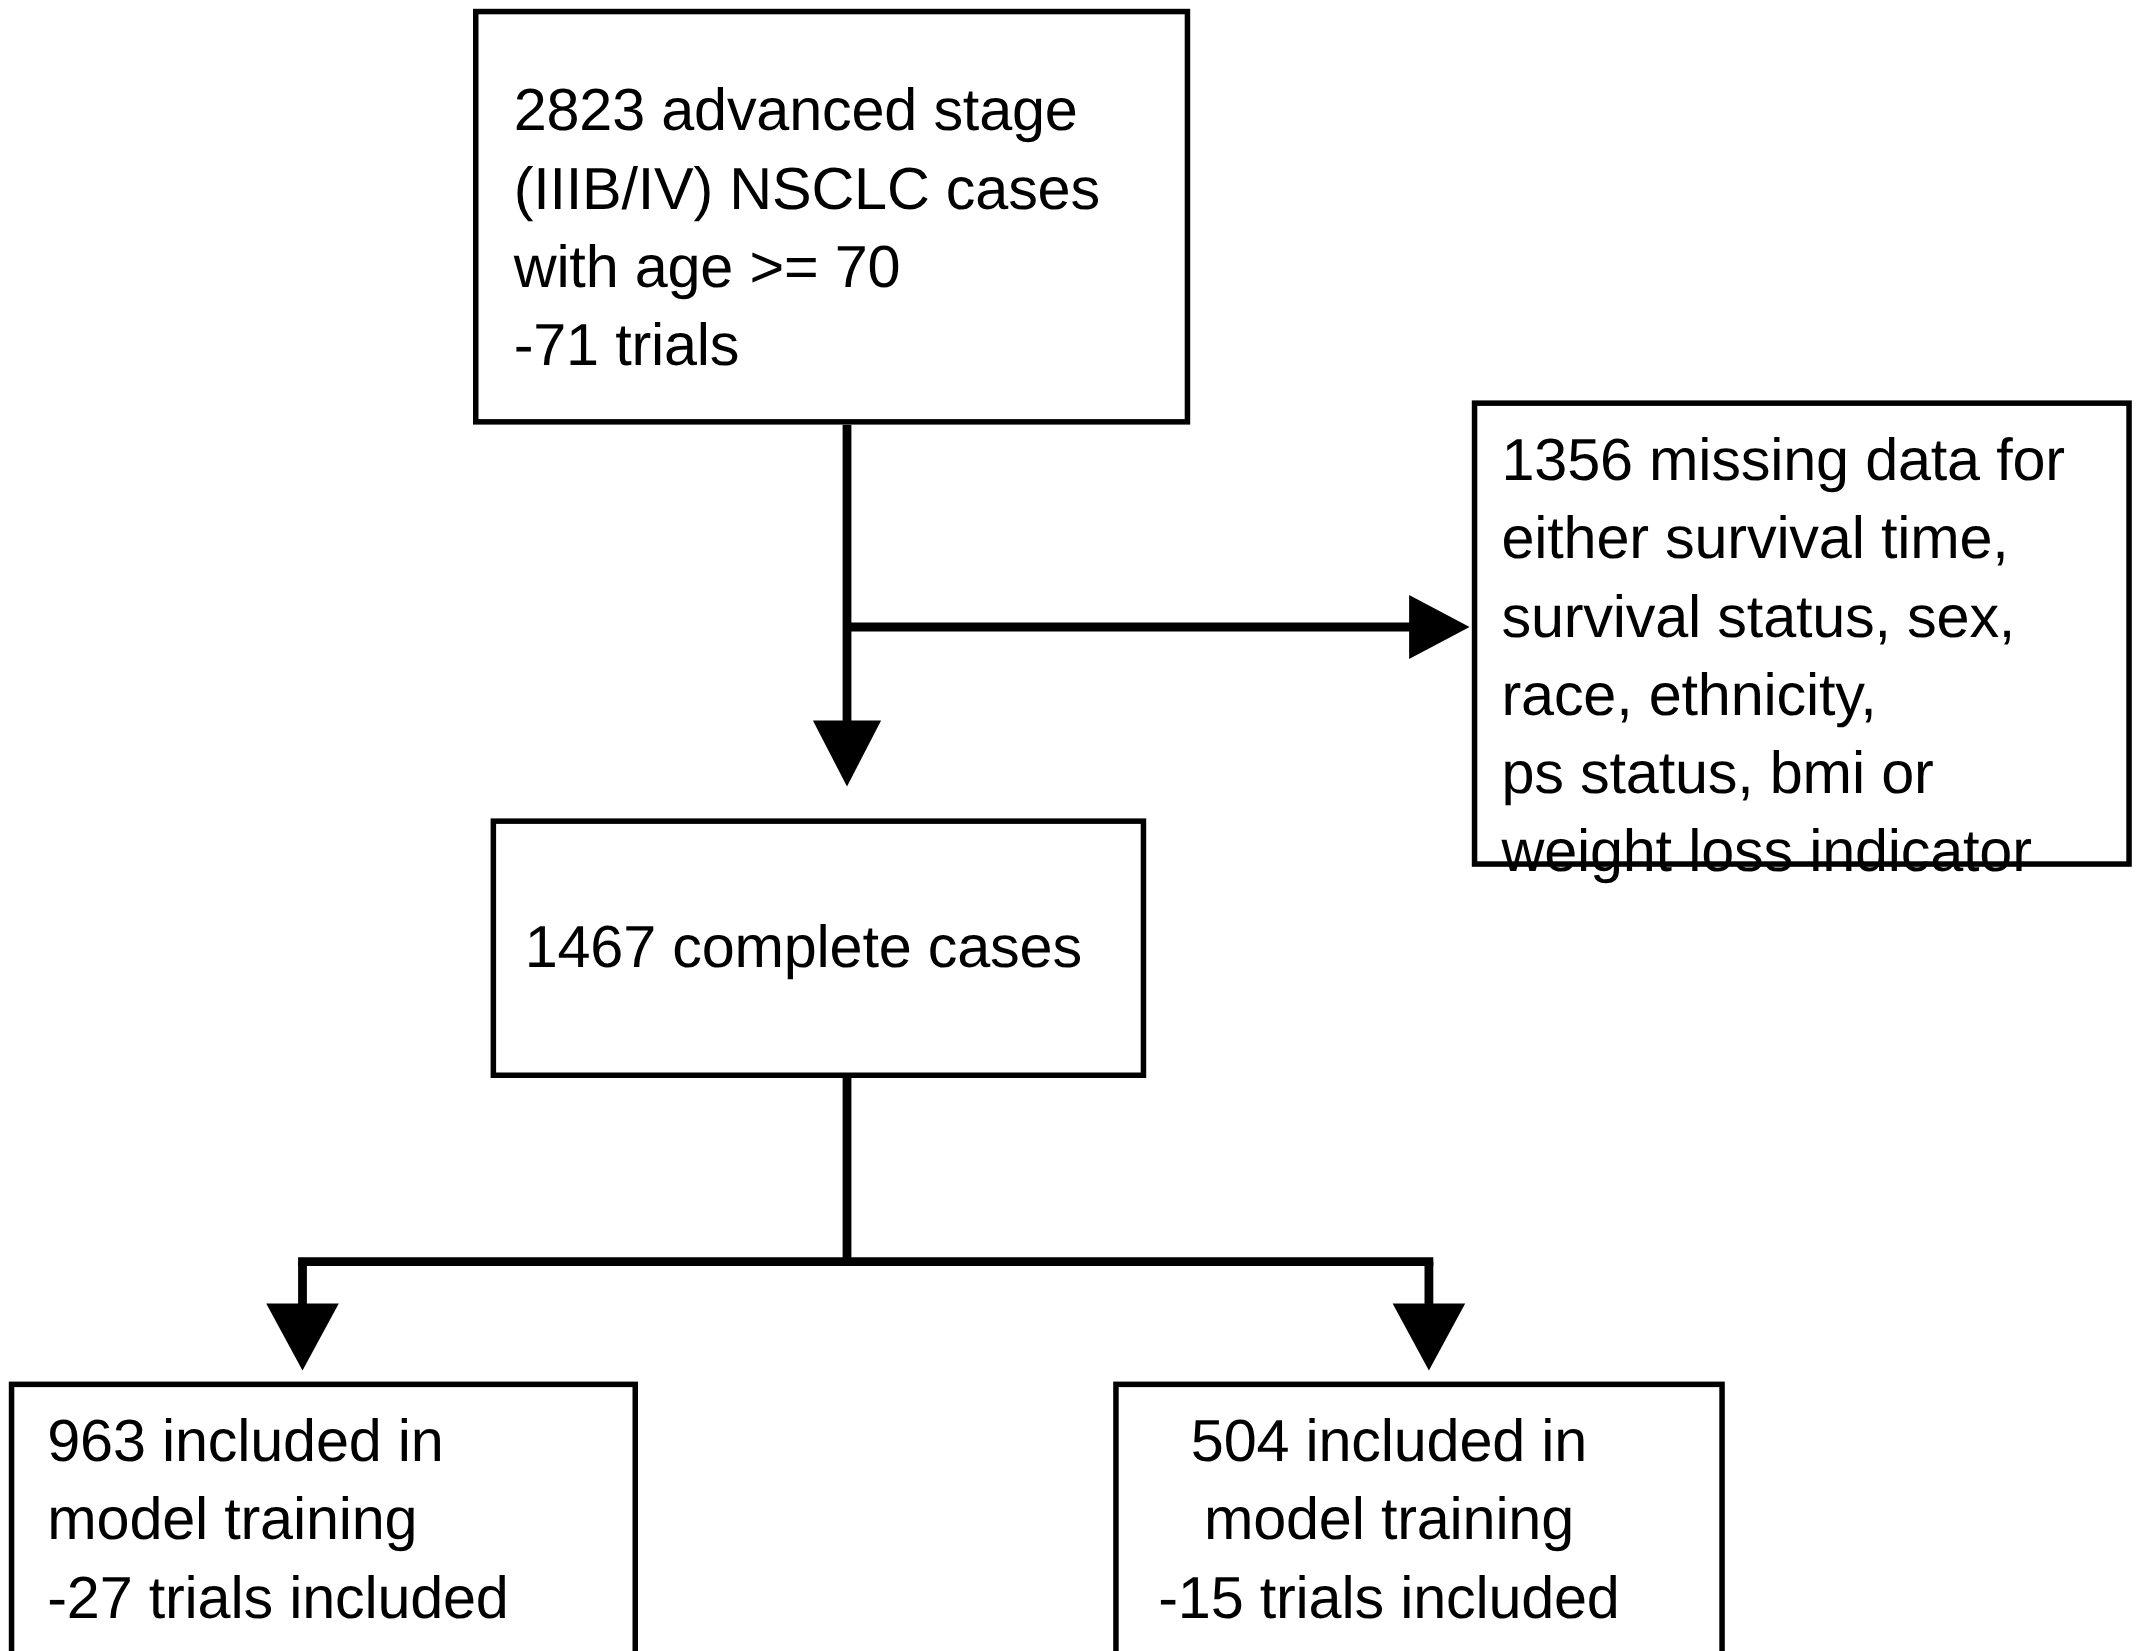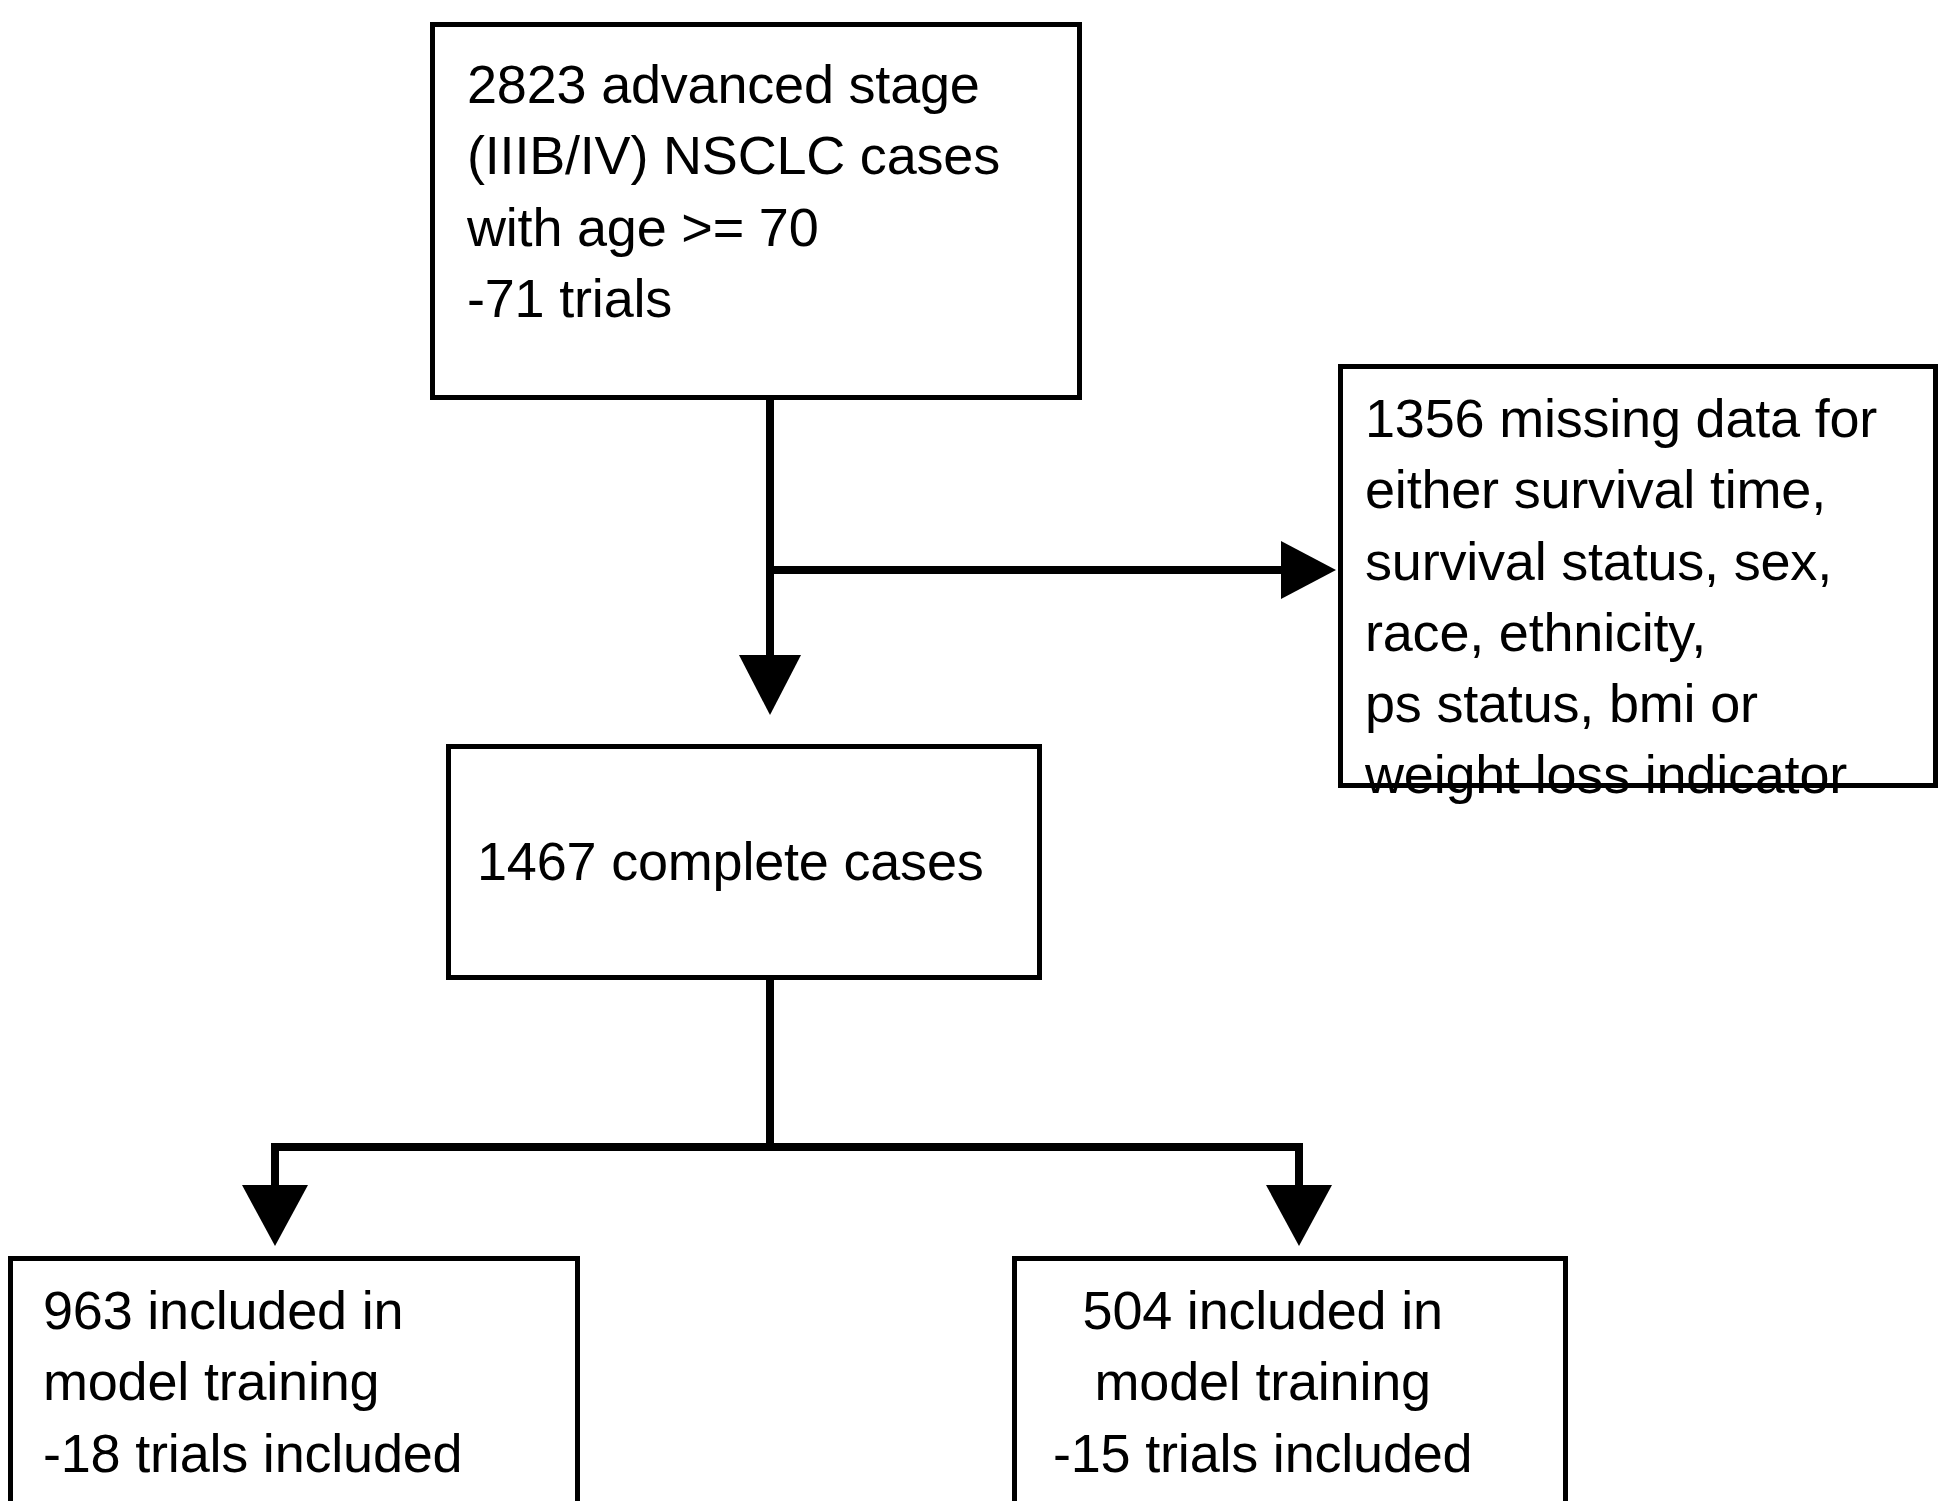--- a/index.html
+++ b/index.html
@@ -41,24 +41,24 @@
     color: #000000;
     white-space: pre-line;
     font-size: 54px;
     line-height: 1.32;
     letter-spacing: -0.2px;
   }
 
   
   #node-source {
     left: 430px;
-    top: 22px;
+    top: 8px;
     width: 652px;
     height: 378px;
-    align-items: flex-start;
+    align-items: center;
   }
   #node-source .node-text {
     padding: 22px 0 0 32px;
   }
 
   #node-excluded {
     left: 1338px;
     top: 364px;
     width: 600px;
     height: 424px;
@@ -150,21 +150,21 @@
 weight loss indicator</div>
   </div>
 
   <div class="node-box" id="node-complete">
     <div class="node-text">1467 complete cases</div>
   </div>
 
   <div class="node-box" id="node-train-left">
     <div class="node-text">963 included in
 model training
--18 trials included</div>
+-27 trials included</div>
   </div>
 
   <div class="node-box" id="node-train-right">
     <div class="node-text">504 included in
 model training
 -15 trials included</div>
   </div>
 
 </div>
 

